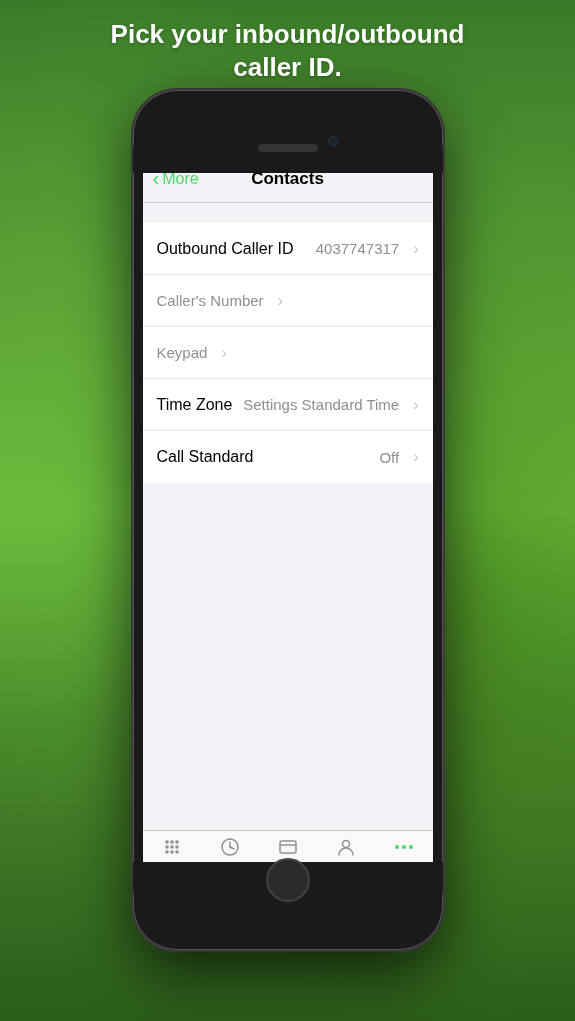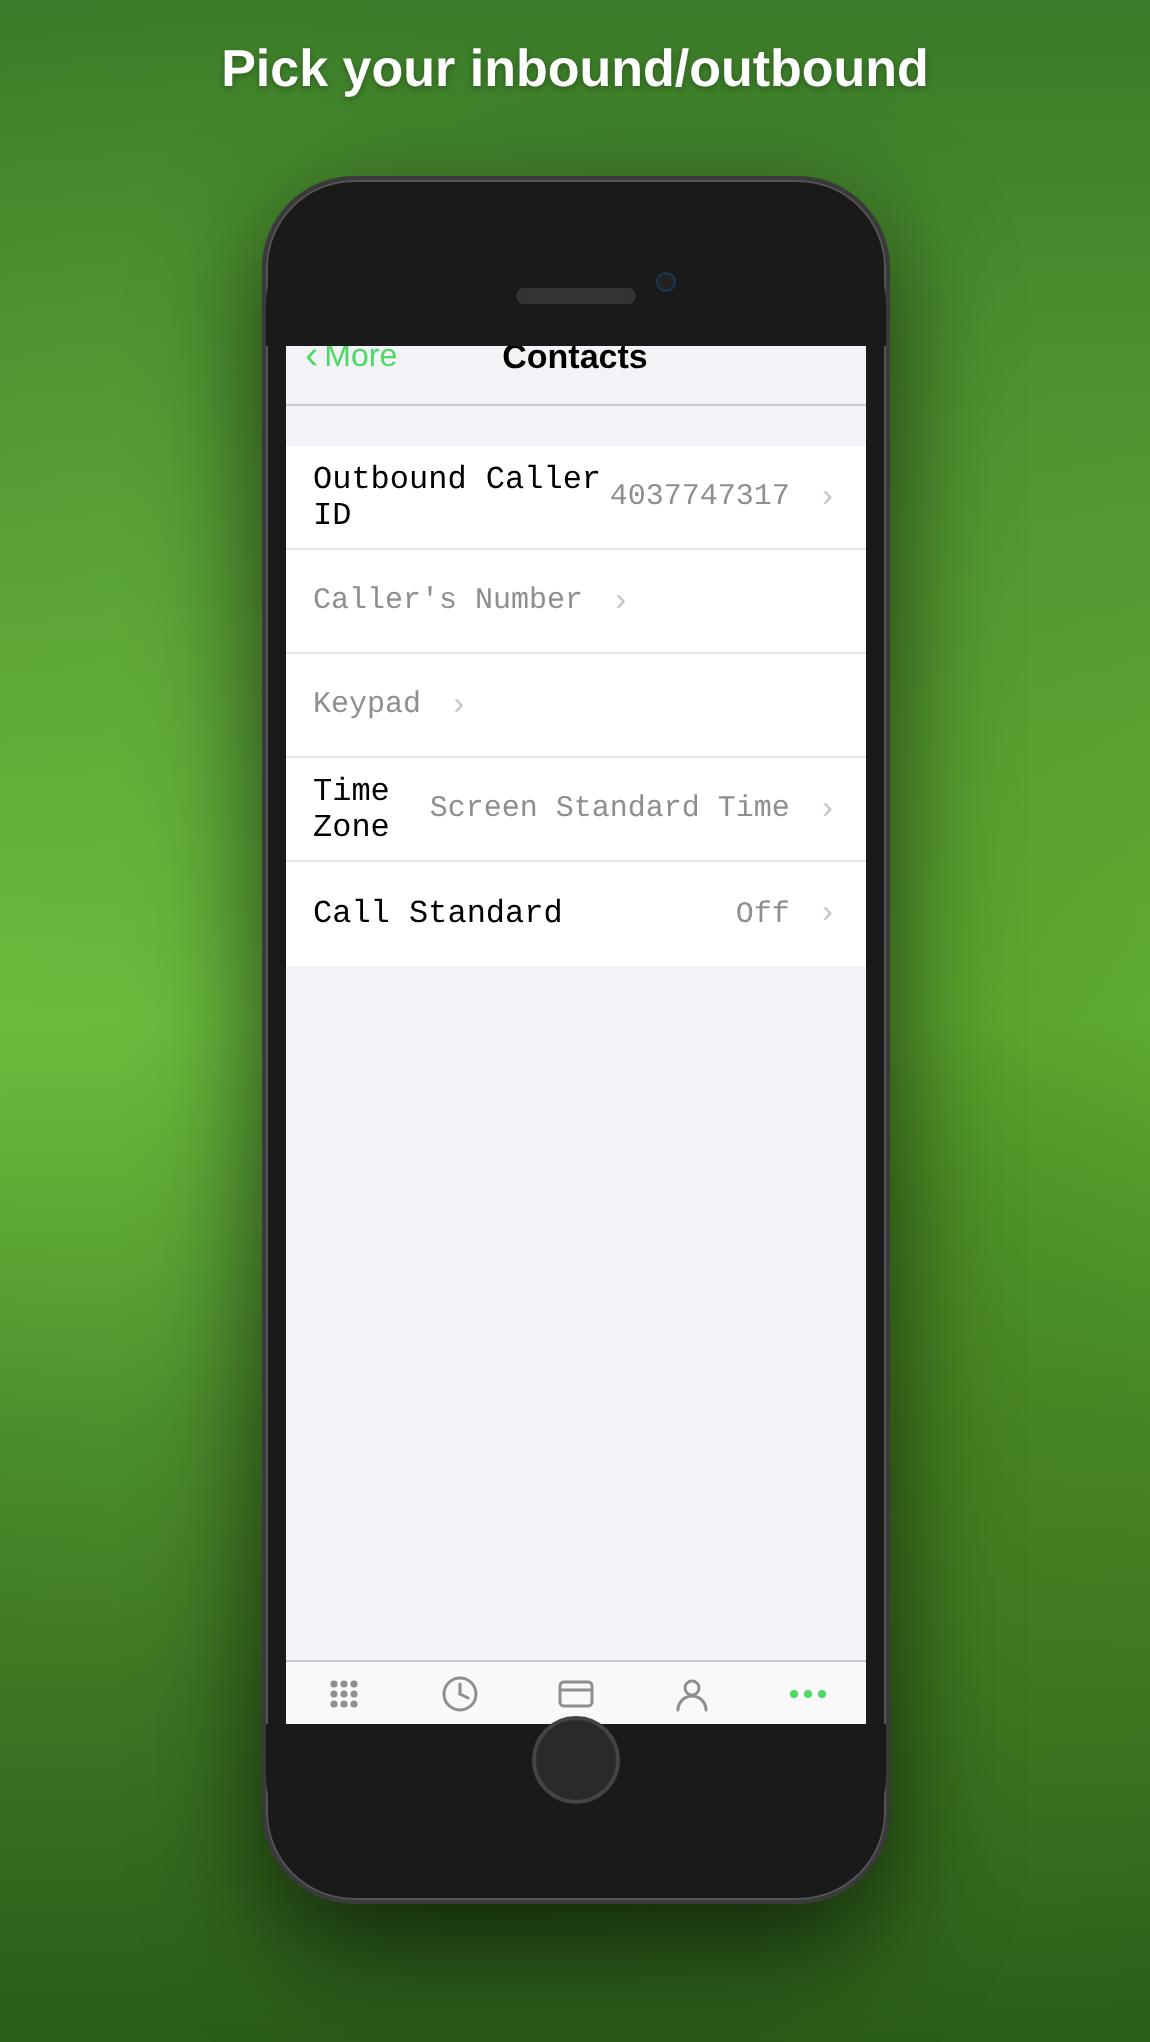--- a/index.html
+++ b/index.html
@@ -172,21 +172,20 @@
     
     .settings-list {
       flex: 1;
       background: #f2f2f7;
       overflow: hidden;
     }
 
     .settings-section {
       background: #8b5cf6;
       margin-top: 20px;
-      font-family: Liberation Mono, monospace;
     }
 
     .settings-row {
       display: flex;
       align-items: center;
       padding: 0 14px;
       height: 52px;
       border-bottom: 1px solid #e5e5ea;
       background: #fff;
       cursor: pointer;
@@ -251,20 +250,21 @@
       color: #4cd964;
     }
   </style>
 </head>
 <body>
 
 <div class="bg"></div>
 
 <div class="header-text">
   <span>Pick your inbound/outbound</span><br>
+  <span>caller ID.</span>
 </div>
 
 <div class="phone">
 
   <div class="phone-top">
     <div class="phone-camera"></div>
     <div class="phone-speaker"></div>
   </div>
 
   <div class="screen-content">
@@ -291,21 +291,21 @@
           <span class="settings-row-chevron">›</span>
         </div>
 
         <div class="settings-row">
           <span class="settings-row-value">Keypad</span>
           <span class="settings-row-chevron">›</span>
         </div>
 
         <div class="settings-row">
           <span class="settings-row-label">Time Zone</span>
-          <span class="settings-row-value">Screen Standard Time</span>
+          <span class="settings-row-value">Settings Standard Time</span>
           <span class="settings-row-chevron">›</span>
         </div>
 
         <div class="settings-row">
           <span class="settings-row-label">Call Standard</span>
           <span class="settings-row-value">Off</span>
           <span class="settings-row-chevron">›</span>
         </div>
 
       </div>

